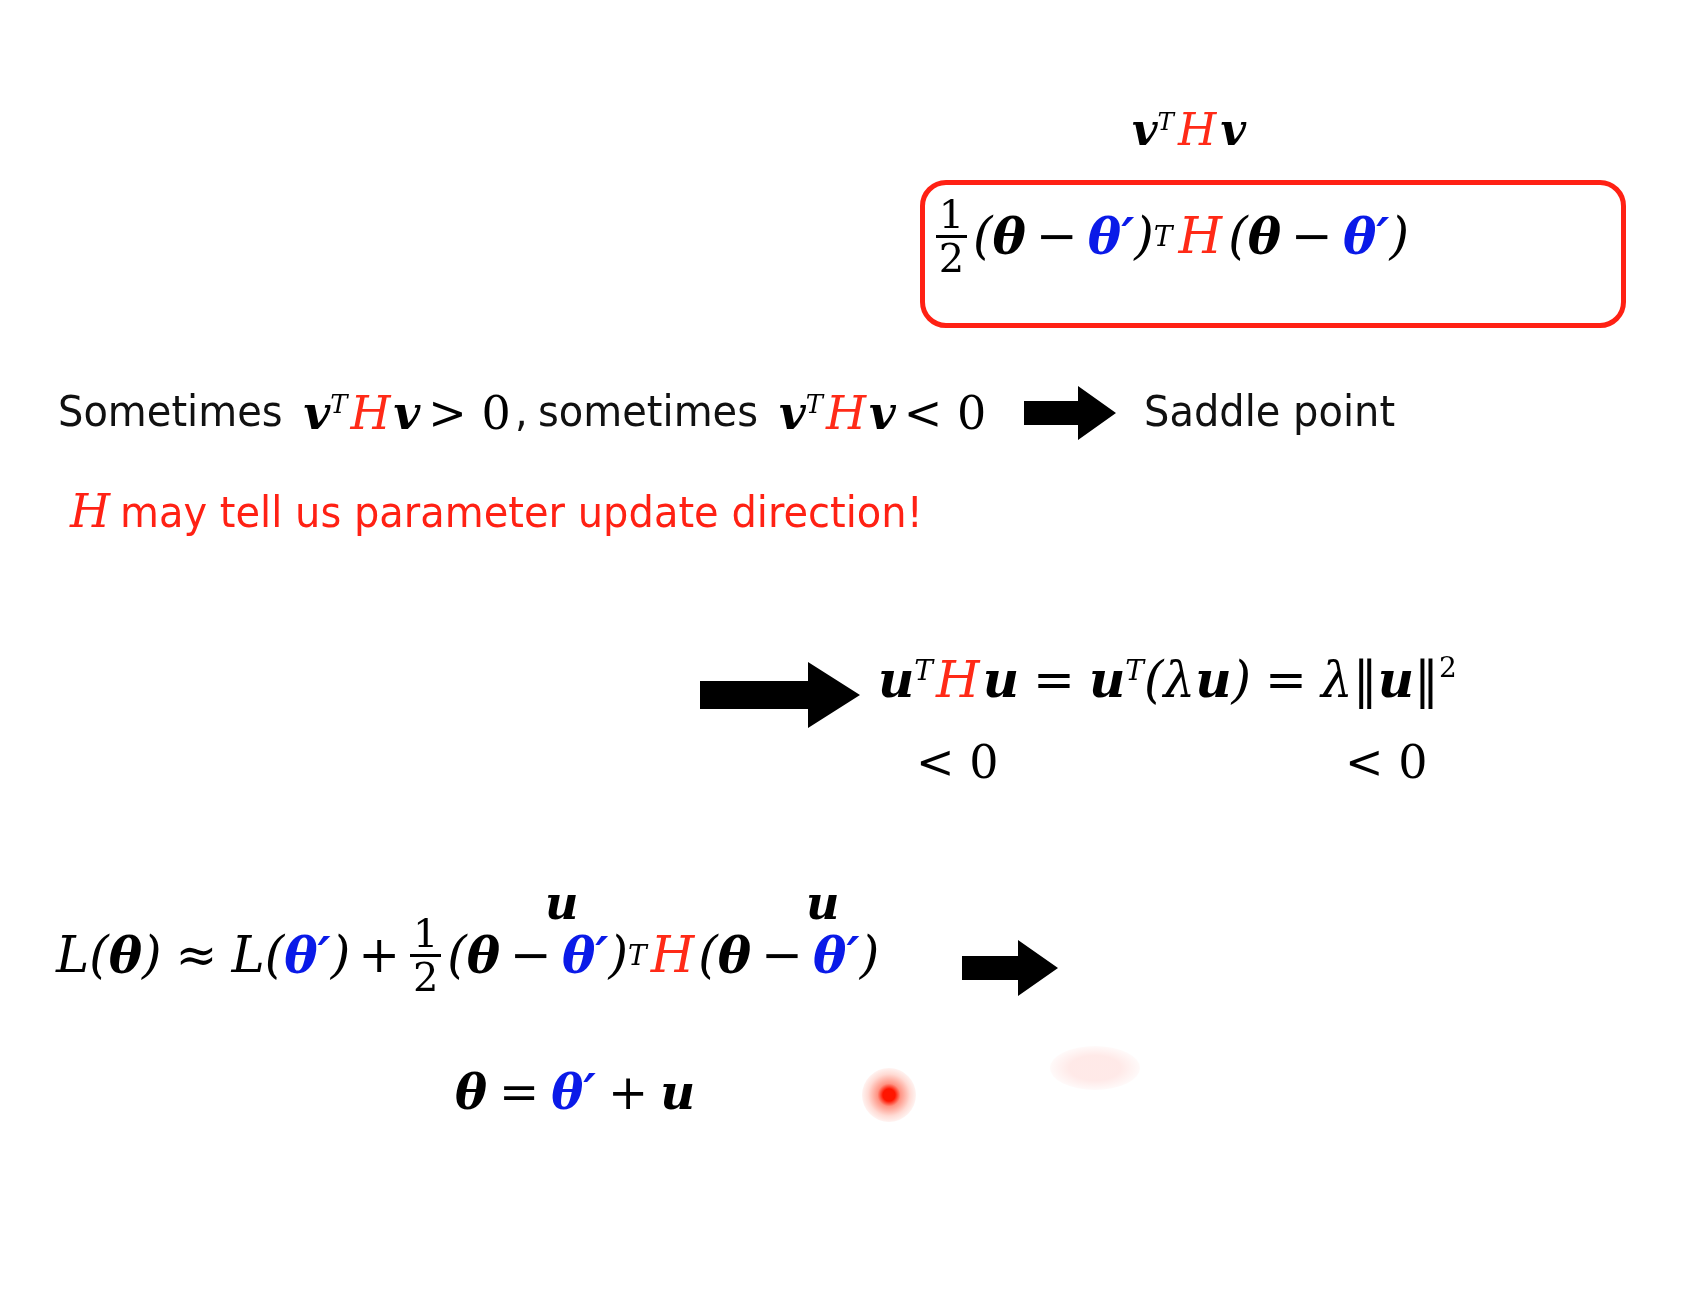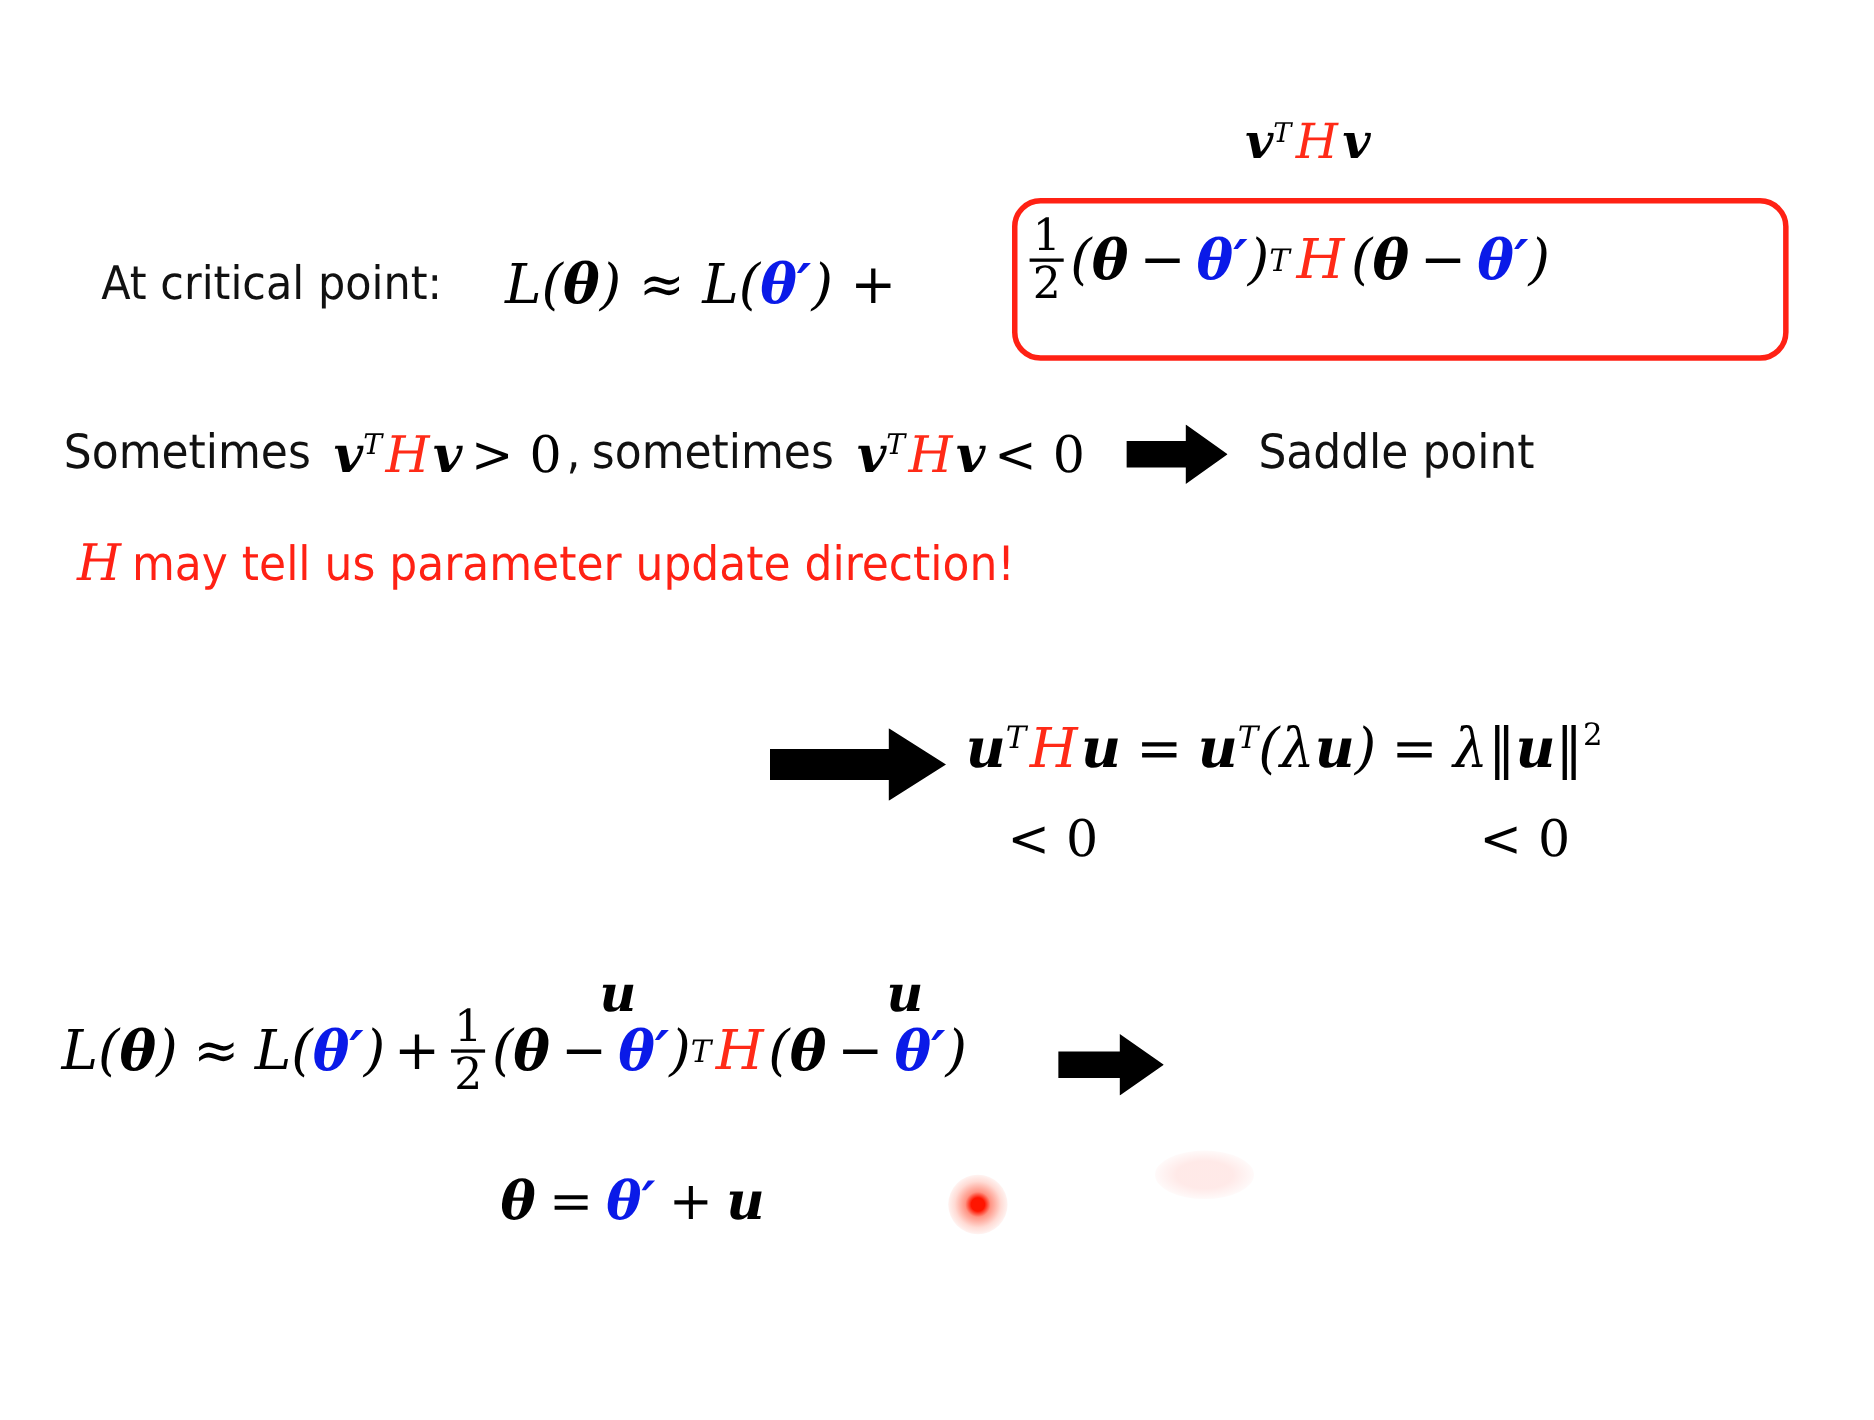--- a/index.html
+++ b/index.html
@@ -340,26 +340,20 @@
 </head>
 <body>
 
 <div class="slide">
 
 
   <div class="vhv-label math">
     <span class="bi">v</span><sup class="tt">T</sup><span class="red" style="margin:0 4px">H</span><span class="bi">v</span>
   </div>
 
-  <div class="row-critical">
-    <div class="critical-label">At critical point:</div>
-    <div class="critical-eq math">
-      <span class="mathup" style="font-style:italic">L(</span><span class="bi">θ</span><span>) ≈ L(</span><span class="bi blue">θ′</span><span>) +</span>
-    </div>
-  </div>
 
   <div class="boxed-term"></div>
   <div class="boxed-inner math">
     <span class="frac">
       <span class="num">1</span>
       <span class="bar"></span>
       <span class="den">2</span>
     </span>
     <span>(</span>
       <span class="bi">θ</span>

